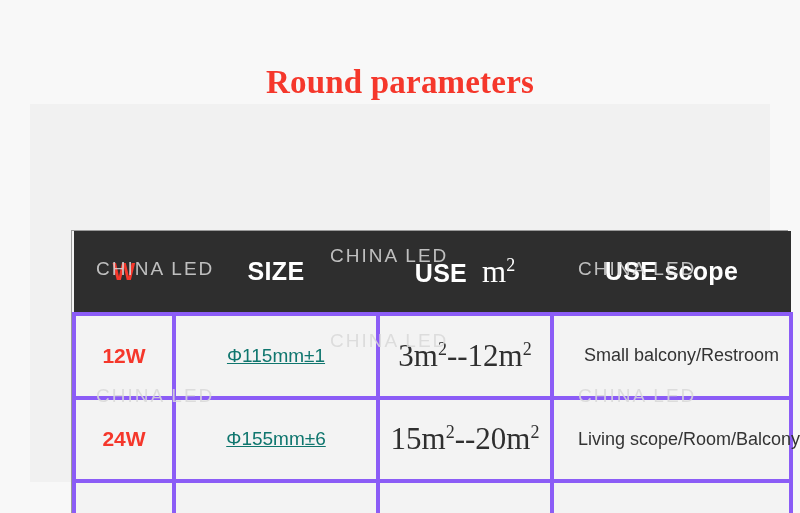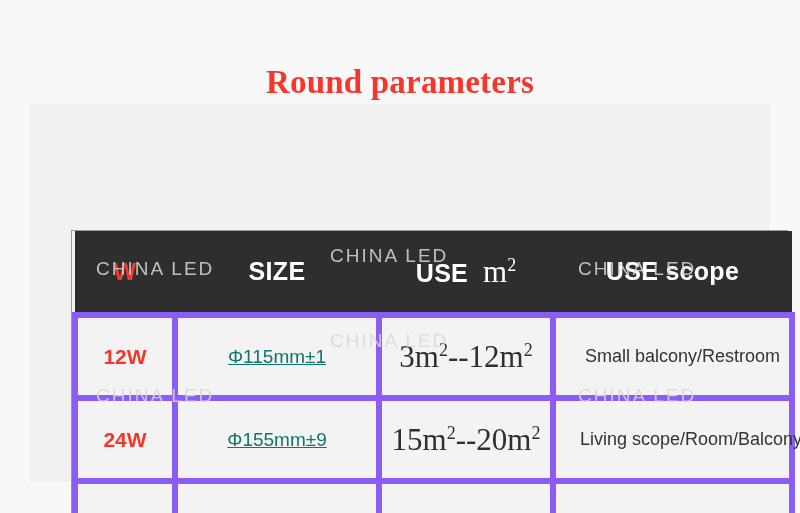--- a/index.html
+++ b/index.html
@@ -91,21 +91,21 @@
     font-size: 31px;
     letter-spacing: 0;
   }
   .sqm sup {
     font-size: 0.58em;
     vertical-align: super;
     line-height: 0;
   }
 
   tbody td {
-    border: 6px solid #8b5cf6;
+    border: 4px solid #8b5cf6;
     background: #f3f3f3;
     height: 64px;
     padding: 0 4px;
     text-align: center;
     vertical-align: middle;
     color: #3a3a3a;
     box-sizing: border-box;
   }
   tbody td.cell-w {
     color: #f5372b;
@@ -179,21 +179,21 @@
         </thead>
         <tbody>
           <tr>
             <td class="cell-w">12W</td>
             <td class="cell-size">Φ115mm±1</td>
             <td class="cell-use"><span class="sqm"><span>3</span><span>m</span><sup>2</sup><span>--</span><span>12</span><span>m</span><sup>2</sup></span></td>
             <td class="cell-scope">Small balcony/Restroom</td>
           </tr>
           <tr>
             <td class="cell-w">24W</td>
-            <td class="cell-size">Φ155mm±9</td>
+            <td class="cell-size">Φ155mm±6</td>
             <td class="cell-use"><span class="sqm"><span>15</span><span>m</span><sup>2</sup><span>--</span><span>20</span><span>m</span><sup>2</sup></span></td>
             <td class="cell-scope">Living scope/Room/Balcony</td>
           </tr>
           <tr>
             <td class="cell-w">36W</td>
             <td class="cell-size">Φ190mm±1</td>
             <td class="cell-use"></td>
             <td class="cell-scope">Living room/Room/Balcony</td>
           </tr>
         </tbody>

